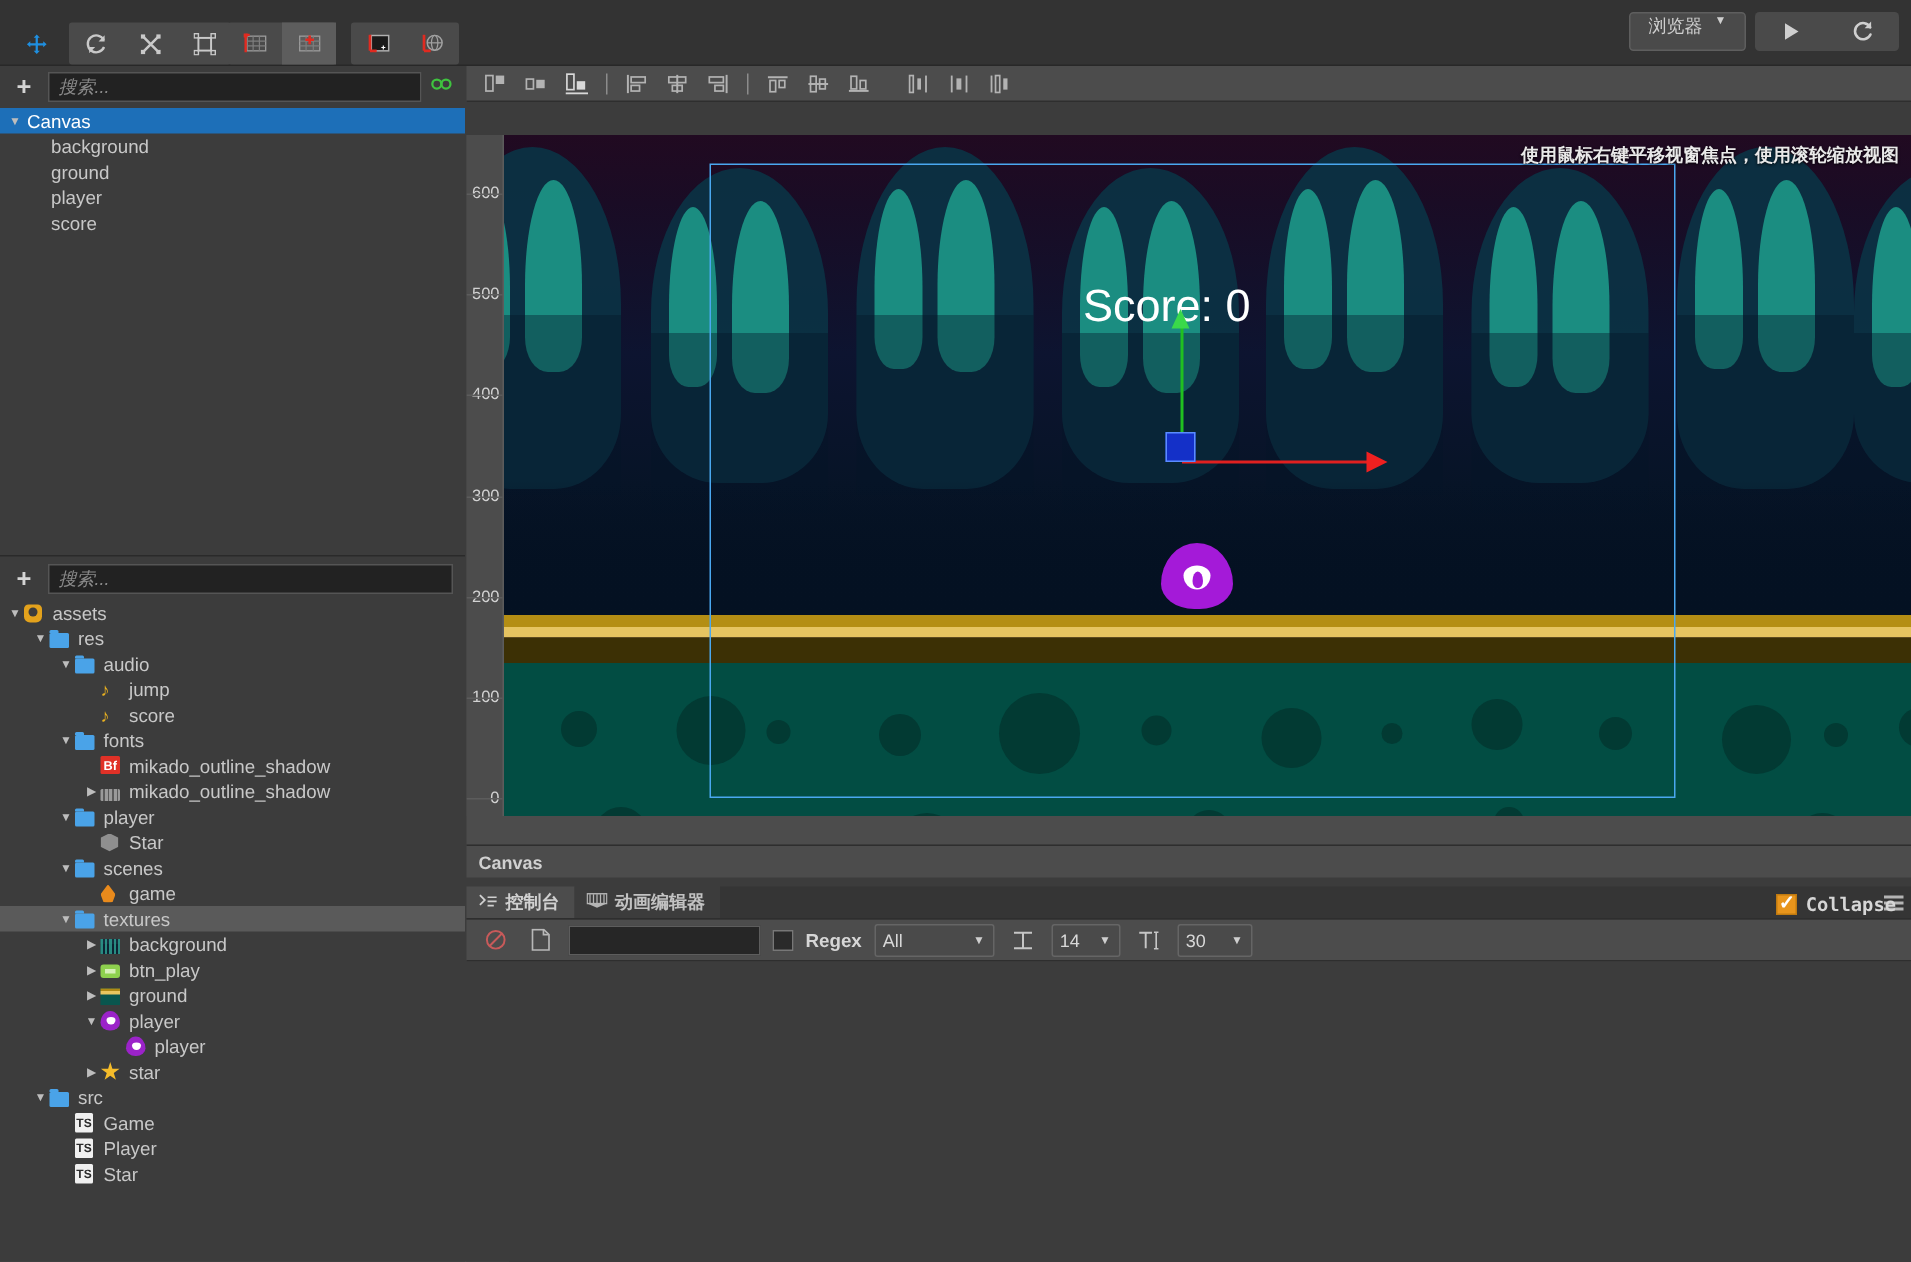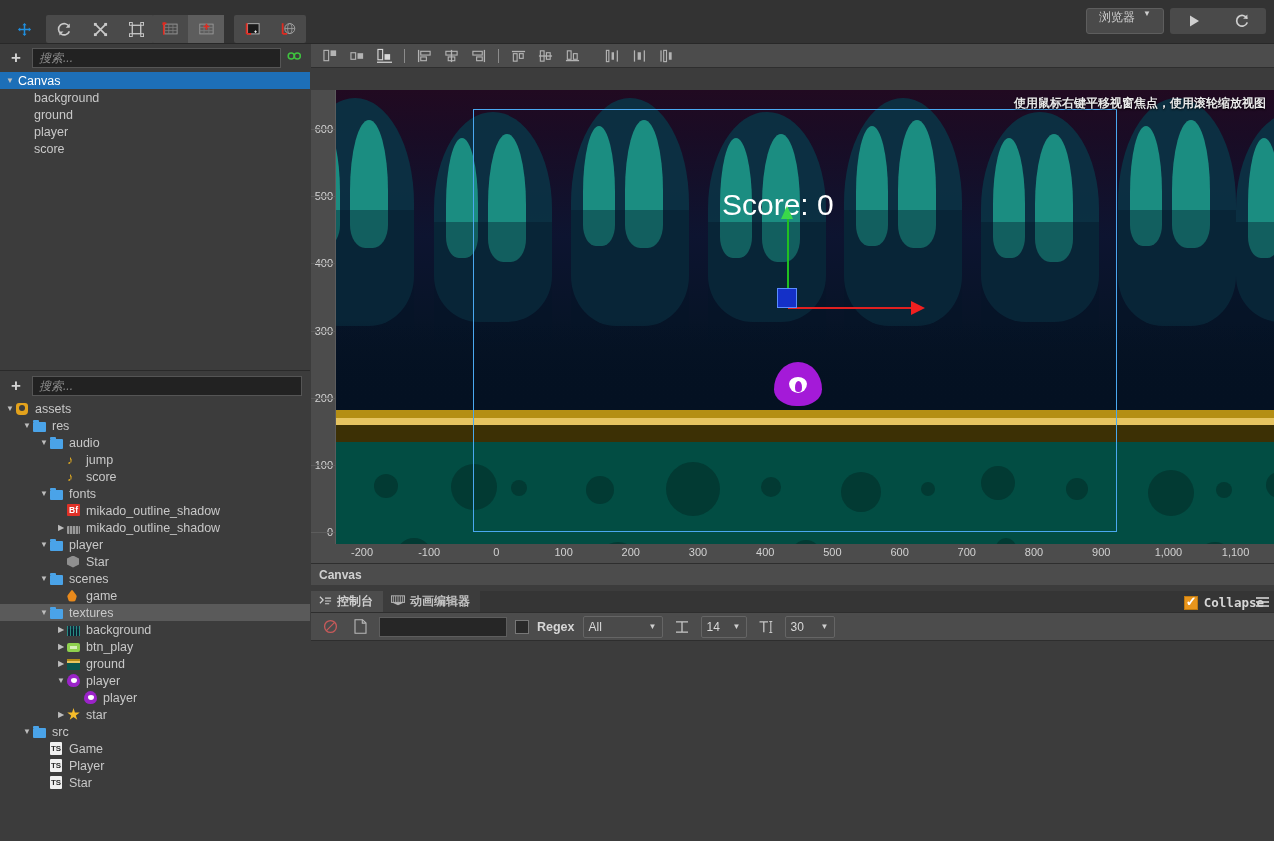--- a/index.html
+++ b/index.html
@@ -926,36 +926,20 @@
             <div style="position: absolute; left: 0px; right: 0px; height: 1px; background: rgb(92, 92, 92); top: 173.4px;"></div>
             <div class="rt" style="top: 240.6px;">300</div>
             <div style="position: absolute; left: 0px; right: 0px; height: 1px; background: rgb(92, 92, 92); top: 240.6px;"></div>
             <div class="rt" style="top: 307.8px;">200</div>
             <div style="position: absolute; left: 0px; right: 0px; height: 1px; background: rgb(92, 92, 92); top: 307.8px;"></div>
             <div class="rt" style="top: 375px;">100</div>
             <div style="position: absolute; left: 0px; right: 0px; height: 1px; background: rgb(92, 92, 92); top: 375px;"></div>
             <div class="rt" style="top: 442.2px;">0</div>
             <div style="position: absolute; left: 0px; right: 0px; height: 1px; background: rgb(92, 92, 92); top: 442.2px;"></div>
           </div>
-        <div class="ruler-h" id="ruler-h">
-            <div class="rt" style="left: 26px;">-200</div>
-            <div class="rt" style="left: 93.2px;">-100</div>
-            <div class="rt" style="left: 160.4px;">0</div>
-            <div class="rt" style="left: 227.6px;">100</div>
-            <div class="rt" style="left: 294.8px;">200</div>
-            <div class="rt" style="left: 362px;">300</div>
-            <div class="rt" style="left: 429.2px;">400</div>
-            <div class="rt" style="left: 496.4px;">500</div>
-            <div class="rt" style="left: 563.6px;">600</div>
-            <div class="rt" style="left: 630.8px;">700</div>
-            <div class="rt" style="left: 698px;">800</div>
-            <div class="rt" style="left: 765.2px;">900</div>
-            <div class="rt" style="left: 832.4px;">1,000</div>
-            <div class="rt" style="left: 899.6px;">1,100</div>
-          </div>
       </div>
 
       <div class="scene-status">
         <span>Canvas</span>
       </div>
     </div>
 
     <div class="console-panel">
       <div class="panel-tabs">
         <div class="ptab active-grey">

